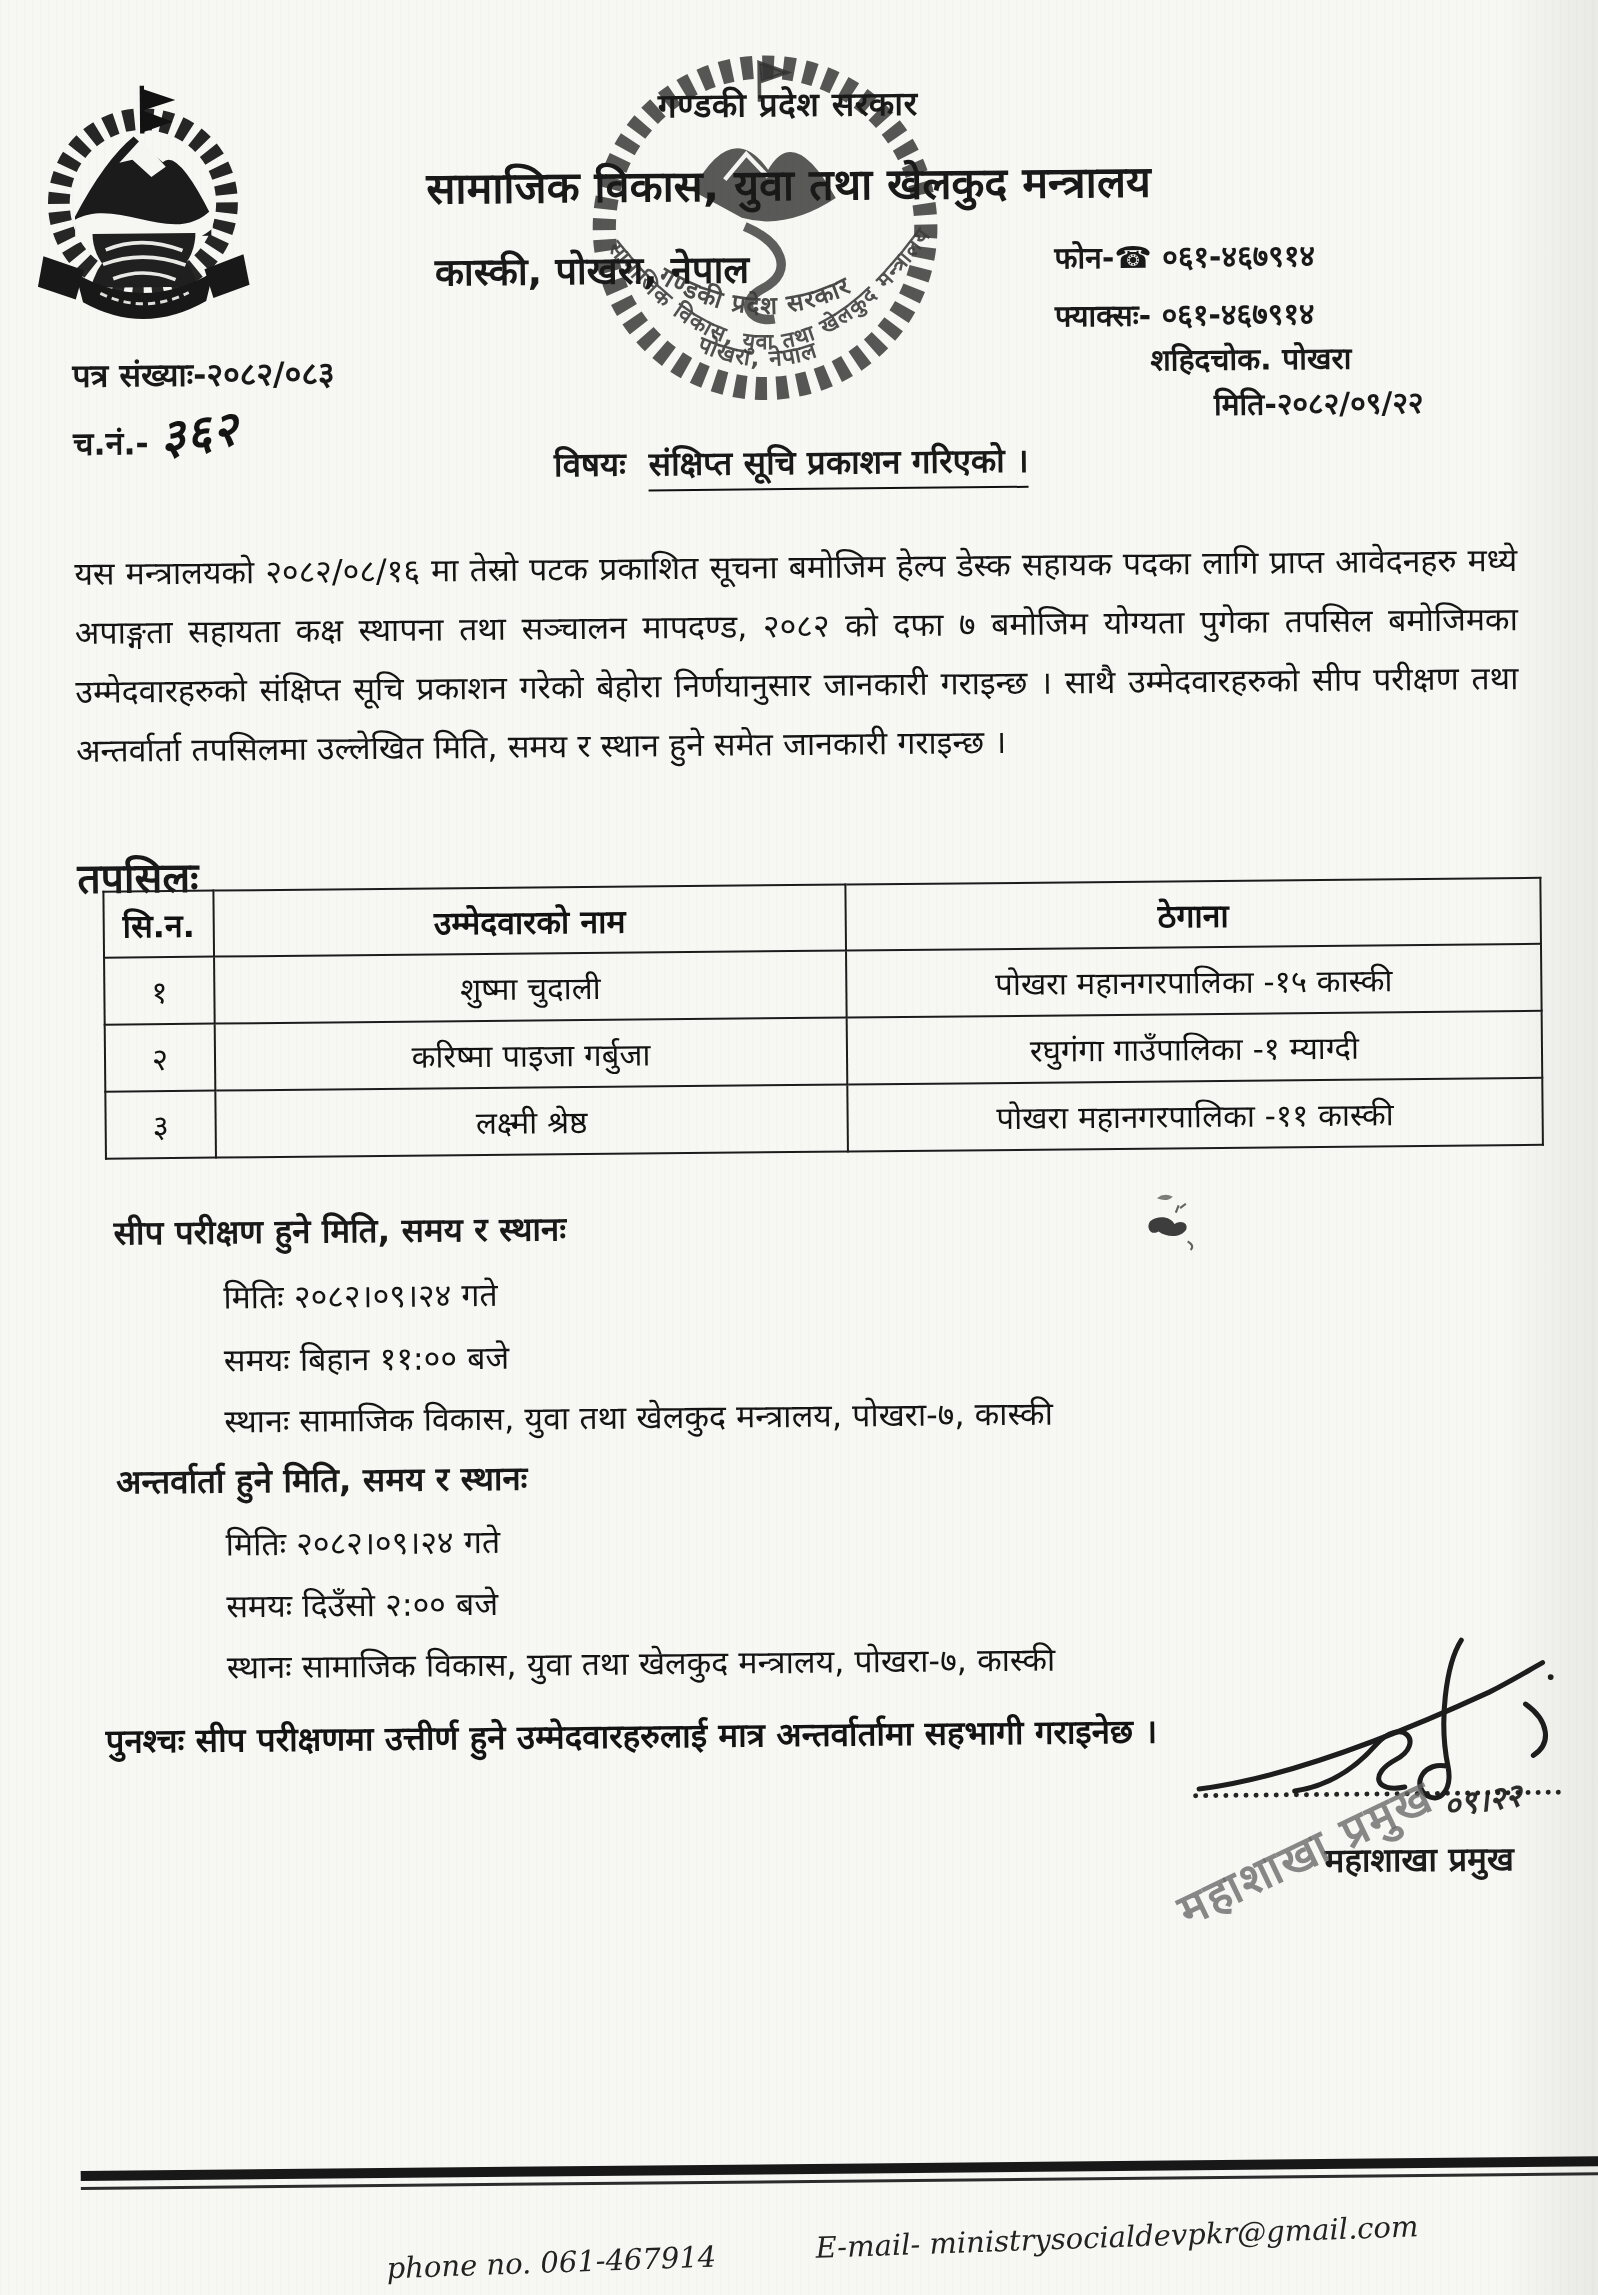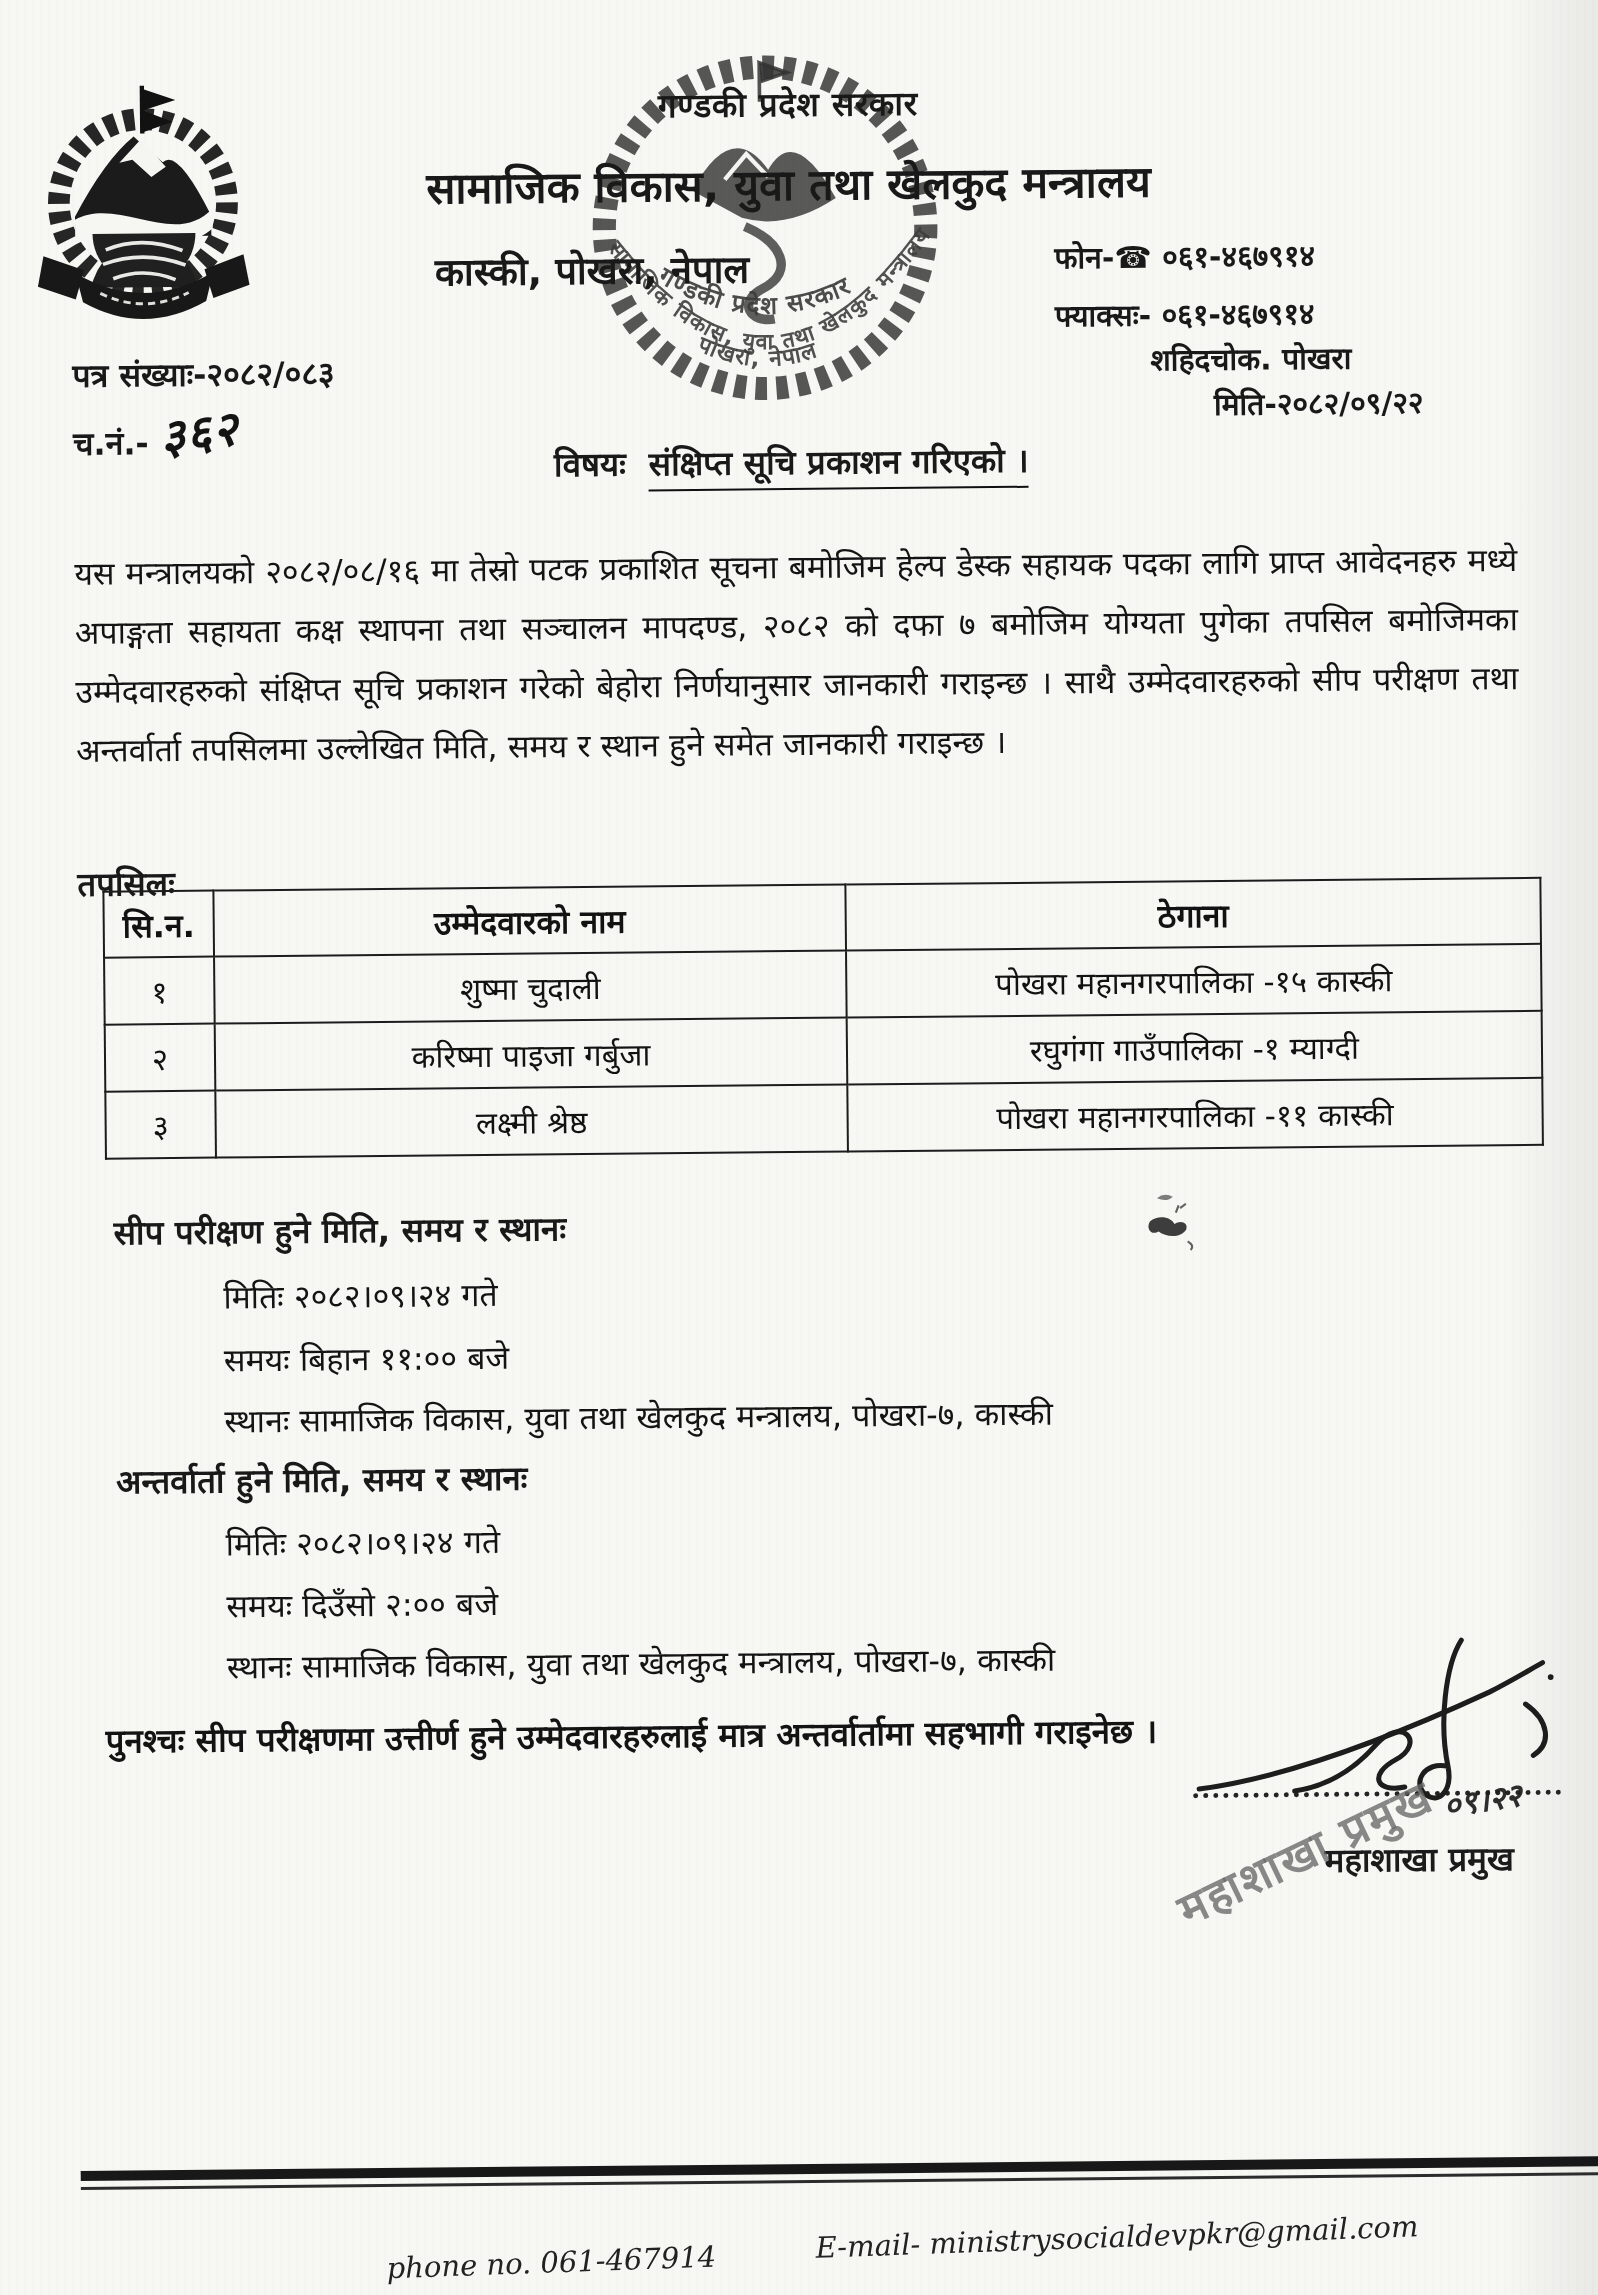--- a/index.html
+++ b/index.html
@@ -27,21 +27,21 @@
   .disp-line{left:81px;top:397px;font-size:32px;font-weight:600;white-space:nowrap;}
   .handwritten{display:inline-block;font-family:"DejaVu Serif",serif;font-style:italic;font-weight:bold;
     font-size:48px;transform:rotate(-7deg) translateY(-4.3px);letter-spacing:1.4px;color:#141414;}
   .hand-date{left:1438px;top:1784px;font-family:"DejaVu Serif",serif;font-style:italic;font-weight:bold;
     font-size:32px;transform:rotate(-8deg);color:#1c1c1c;opacity:.92;}
   
   .subject{left:0;width:1598px;top:439px;font-size:33px;font-weight:bold;}
   .subject .u{border-bottom:2.9px solid #101010;padding-bottom:5.8px;}
   
   .body-par{left:81px;top:538px;width:1443px;font-size:32px;line-height:59px;text-align:justify;color:#141414;}
-  .details-label{left:81px;top:842px;font-size:33px;font-weight:bold;margin-top:12px;}
+  .details-label{left:81px;top:842px;font-size:41px;font-weight:bold;}
   
   table.cand{position:absolute;left:106px;top:884px;width:1439px;border-collapse:collapse;
     font-size:31px;color:#121212;}
   table.cand th,table.cand td{border:2.2px solid #1c1c1c;text-align:center;padding:0 5.8px;}
   table.cand th{height:64px;font-size:32px;font-weight:bold;}
   table.cand td{height:65px;font-weight:500;}
   .col-sn{width:110px;}
   .col-name{width:632px;}
   
   .sec-heading{font-size:33px;font-weight:bold;white-space:nowrap;}

